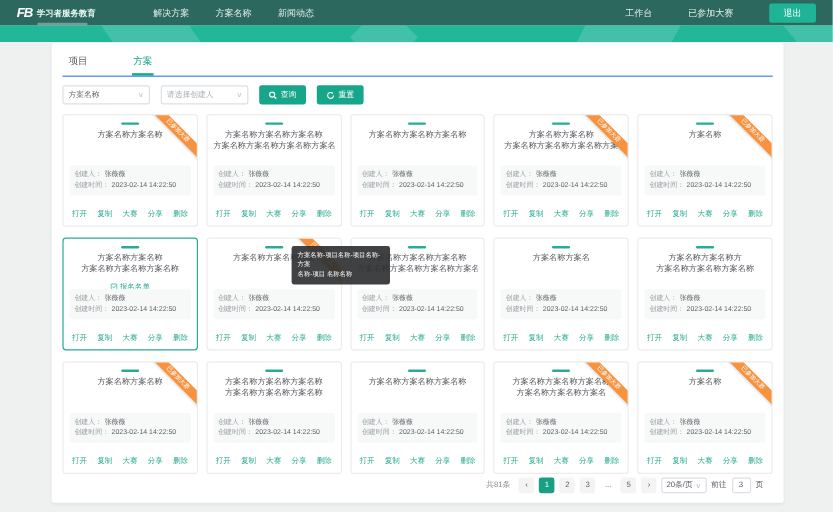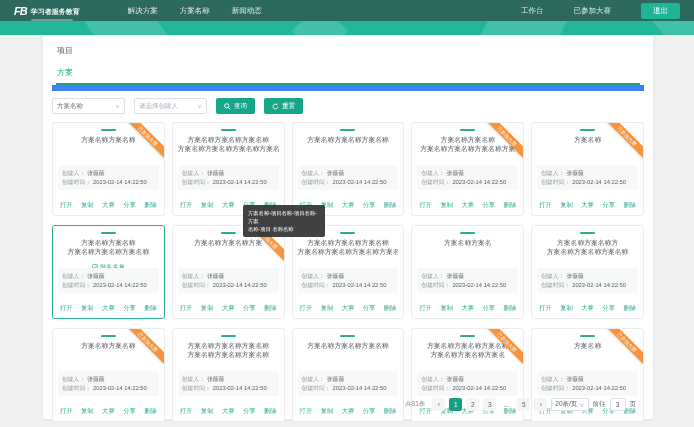--- a/index.html
+++ b/index.html
@@ -35,21 +35,21 @@
   .s2 { width:90px; height:70px; left:480px; top:-30px; transform:rotate(-62deg); background:rgba(255,255,255,.18); }
   .s3 { width:120px; height:60px; left:640px; top:-20px; transform:rotate(50deg); }
   .s4 { width:40px; height:40px; left:300px; top:-10px; transform:rotate(45deg); background:rgba(255,255,255,.08); }
   
   .panel {
     position:absolute; left:43px; top:36px; width:610px; height:383px;
     background:#fff; border-radius:2px; padding:0 9px;
     box-shadow:0 1px 3px rgba(0,0,0,.05);
   }
   
-  .tabs { display:flex; gap:4px; padding:7px 4px 0; border-bottom:6px solid #3b82f6;flex-direction:column; }
+  .tabs { display:flex; gap:36px; padding:7px 4px 0; border-bottom:1px solid #3b82f6; }
   .tab { font-size:8px; color:#5c6066; padding:2px 1px 5px; cursor:pointer; }
   .tab.active { color:#17a689; border-bottom:2px solid #17a689; }
   
   .filter-row { display:flex; align-items:center; gap:9px; margin:7px 0 0; }
   .select {
     width:73px; height:16px; border:1px solid #dcdfe6; border-radius:2px;
     display:flex; align-items:center; padding:0 4px; background:#fff; cursor:pointer;
   }
   .select .sel-text { font-size:6.5px; color:#666; flex:1; white-space:nowrap; overflow:hidden; }
   .select.placeholder .sel-text { color:#aab0b8; }

